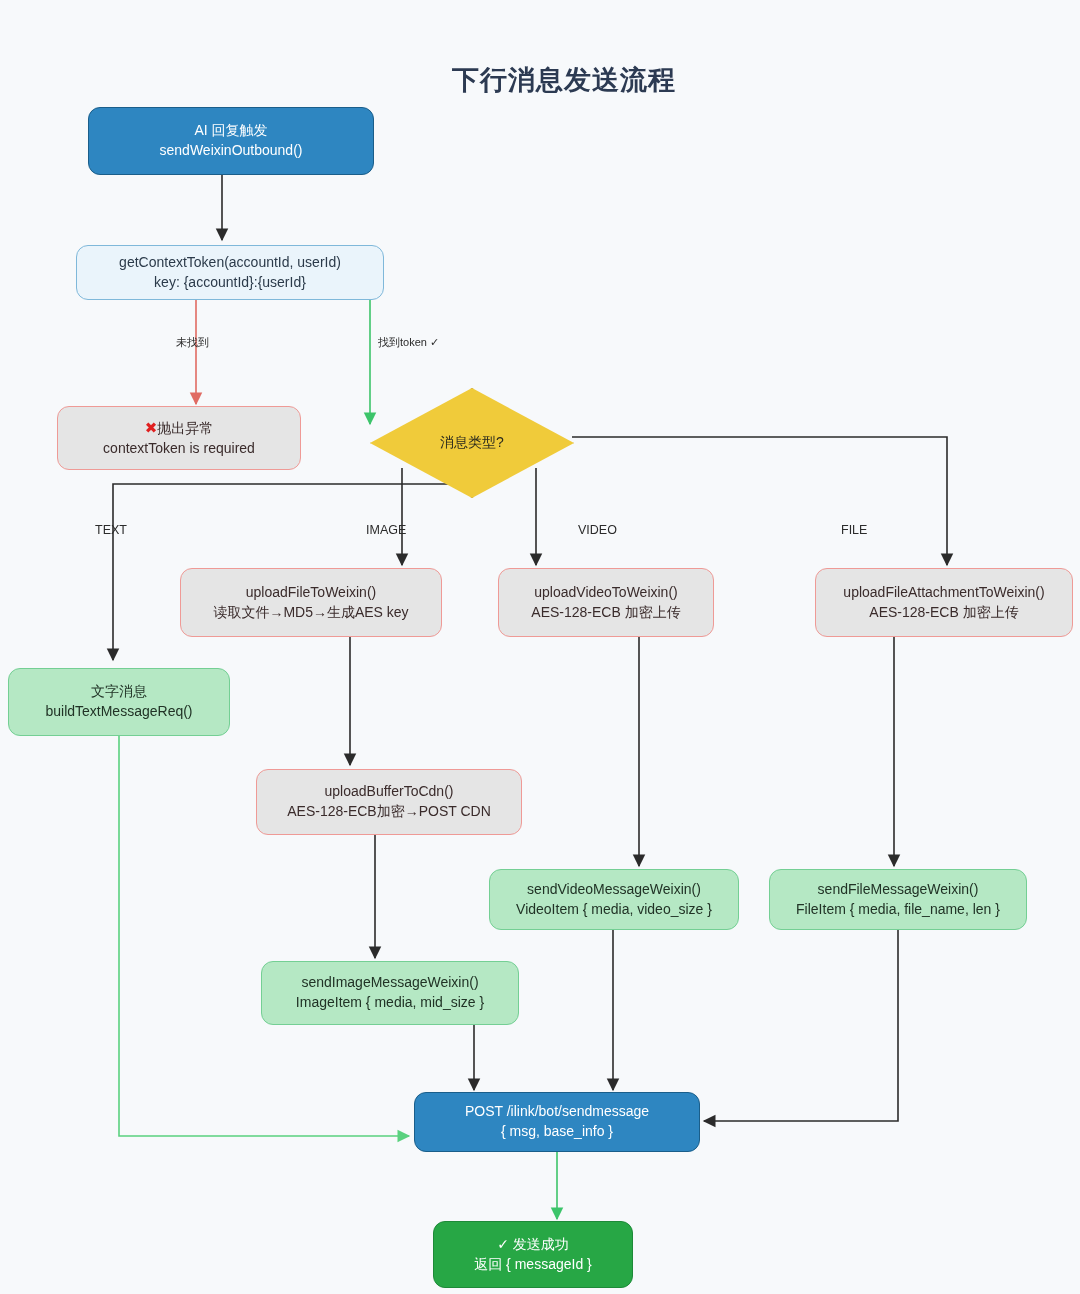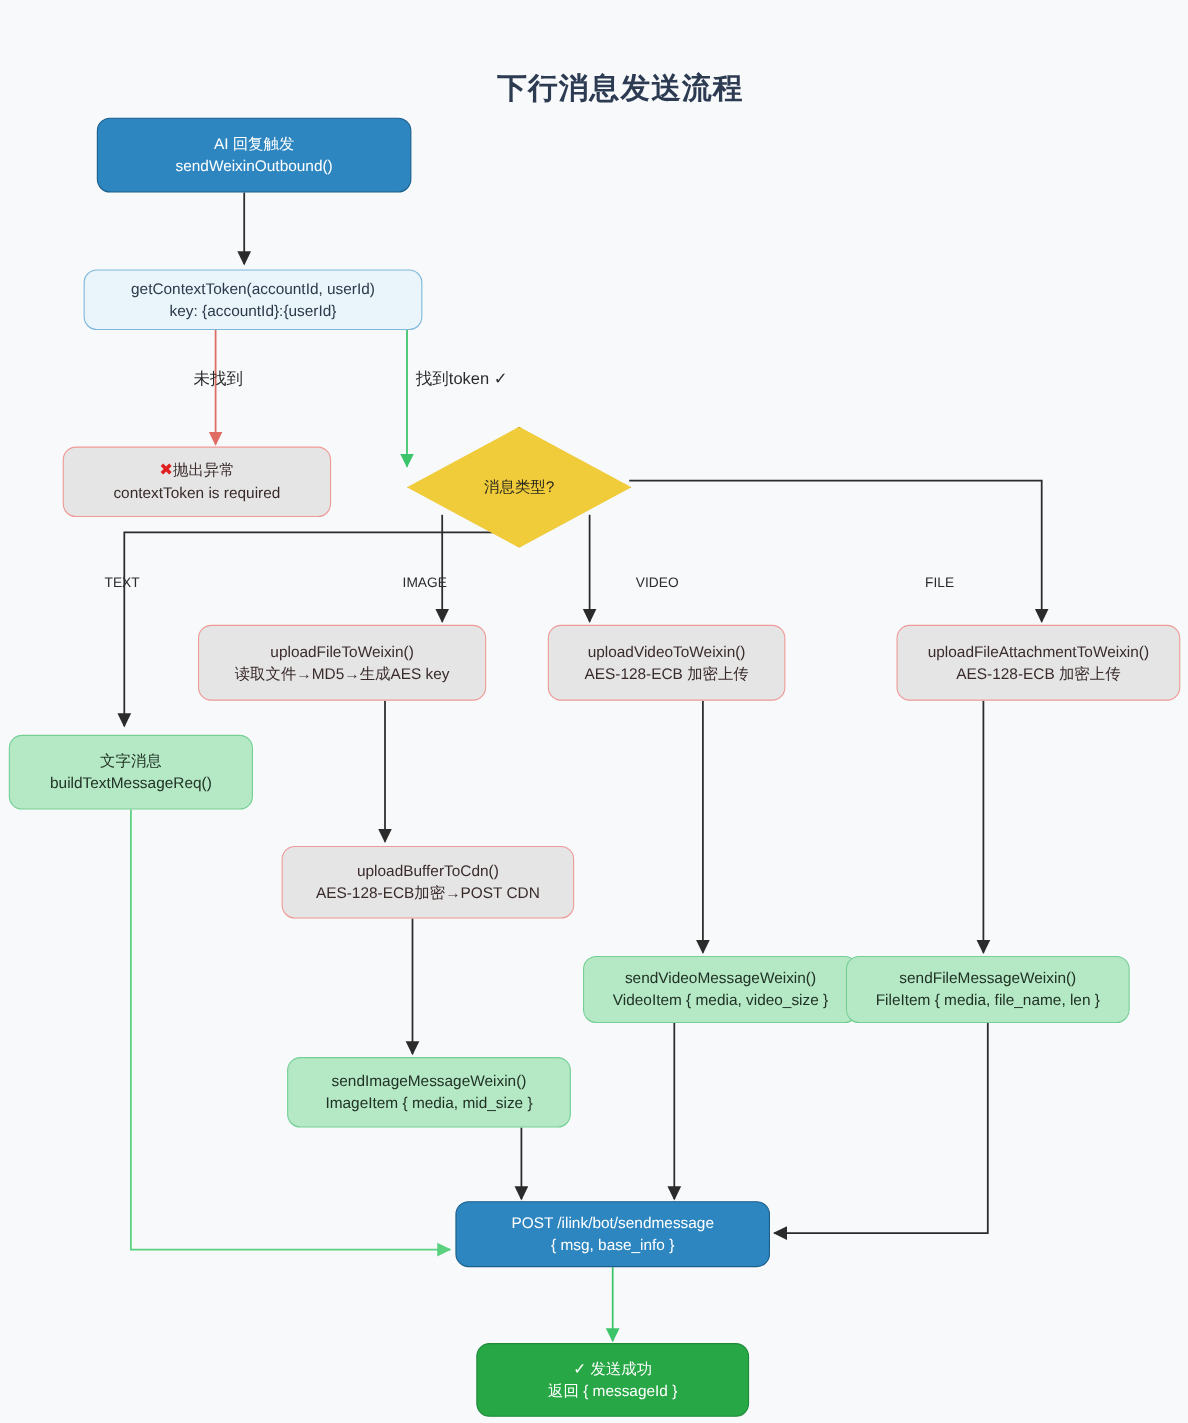--- a/index.html
+++ b/index.html
@@ -51,21 +51,21 @@
     border-radius: 10px;
   }
   .diamond .dlabel { pointer-events: none; }
 
   .elabel {
     position: absolute;
     font-size: 12.5px;
     color: #2b2b2b;
     white-space: nowrap;
   }
-  .elabel.cn { font-size: 15px; }
+  .elabel.cn { font-size: 11px; }
   .xmark { color: #e02020; font-weight: 700; font-size: 15px; }
 </style>
 </head>
 <body>
 
 <div id="canvas">
 
   <div id="title">下行消息发送流程</div>
 
   <svg id="wires" viewBox="0 0 1080 1294">
@@ -159,41 +159,41 @@
   <div class="node n-green" style="left:8px; top:668px; width:222px; height:68px;">
     <span class="l1">文字消息</span>
     <span class="l2">buildTextMessageReq()</span>
   </div>
 
   <div class="node n-red" style="left:256px; top:769px; width:266px; height:66px;">
     <span class="l1">uploadBufferToCdn()</span>
     <span class="l2">AES-128-ECB加密→POST CDN</span>
   </div>
 
-  <div class="node n-green" style="left:489px; top:869px; width:250px; height:61px;margin-left:41px;">
+  <div class="node n-green" style="left:489px; top:869px; width:250px; height:61px;">
     <span class="l1">sendVideoMessageWeixin()</span>
     <span class="l2">VideoItem { media, video_size }</span>
   </div>
 
   <div class="node n-green" style="left:769px; top:869px; width:258px; height:61px;">
     <span class="l1">sendFileMessageWeixin()</span>
     <span class="l2">FileItem { media, file_name, len }</span>
   </div>
 
   <div class="node n-green" style="left:261px; top:961px; width:258px; height:64px;">
     <span class="l1">sendImageMessageWeixin()</span>
     <span class="l2">ImageItem { media, mid_size }</span>
   </div>
 
   <div class="node n-blue" style="left:414px; top:1092px; width:286px; height:60px;">
     <span class="l1">POST /ilink/bot/sendmessage</span>
     <span class="l2">{ msg, base_info }</span>
   </div>
 
-  <div class="node n-success" style="left:433px; top:1221px; width:248px; height:67px;">
+  <div class="node n-success" style="left:433px; top:1221px; width:200px; height:67px;">
     <span class="l1">✓ 发送成功</span>
     <span class="l2">返回 { messageId }</span>
   </div>
 
   <div class="elabel cn" style="left:176px; top:335px;">未找到</div>
   <div class="elabel cn" style="left:378px; top:335px;">找到token ✓</div>
   <div class="elabel" style="left:95px; top:523px;">TEXT</div>
   <div class="elabel" style="left:366px; top:523px;">IMAGE</div>
   <div class="elabel" style="left:578px; top:523px;">VIDEO</div>
   <div class="elabel" style="left:841px; top:523px;">FILE</div>

